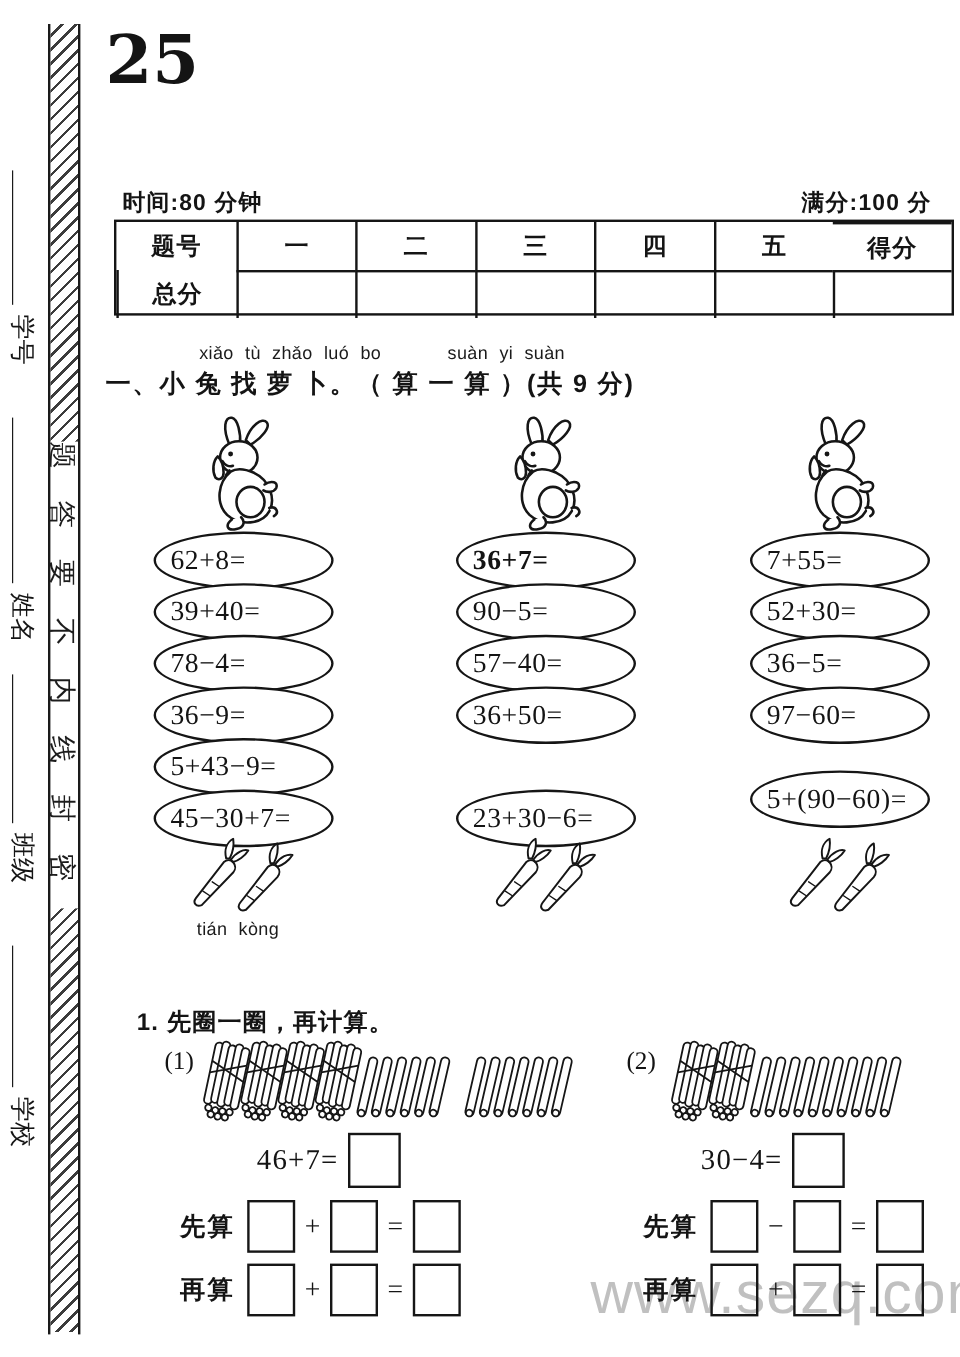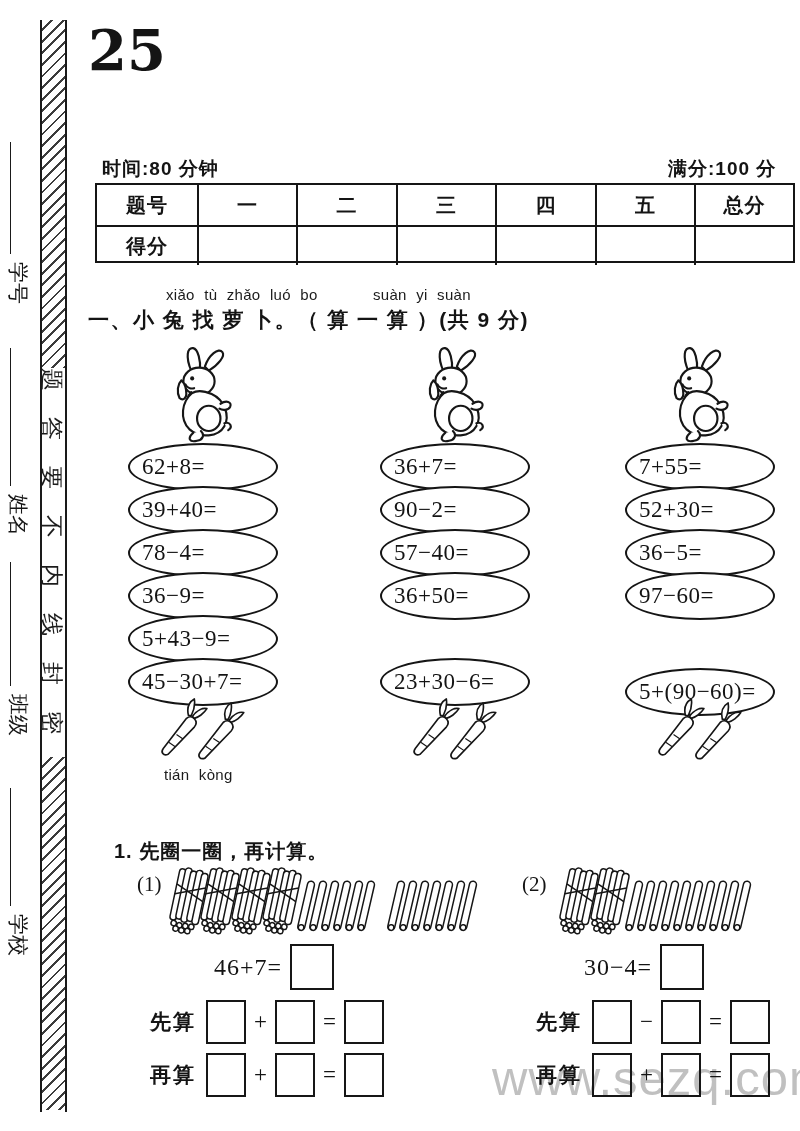--- a/index.html
+++ b/index.html
@@ -151,22 +151,22 @@
   <div class="page-number">25</div>
   <div class="time-label">时间:80 分钟</div>
   <div class="score-label-top">满分:100 分</div>
   <div class="score-table" id="score-table">
       <div class="tcell">题号</div>
       <div class="tcell bl">一</div>
       <div class="tcell bl">二</div>
       <div class="tcell bl">三</div>
       <div class="tcell bl">四</div>
       <div class="tcell bl">五</div>
+      <div class="tcell bt">得分</div>
       <div class="tcell bl">总分</div>
-      <div class="tcell bt">得分</div>
       <div class="tcell bt bl"></div>
       <div class="tcell bt bl"></div>
       <div class="tcell bt bl"></div>
       <div class="tcell bt bl"></div>
       <div class="tcell bt bl"></div>
       <div class="tcell bt bl"></div>
     </div>
 
   <div class="pinyin" style="left:126px;top:286px;">xiǎo tù zhǎo luó bo</div>
   <div class="pinyin" style="left:333px;top:286px;">suàn yi suàn</div>
@@ -195,25 +195,25 @@
           <span class="oval-eq">45−30+7=</span>
         </div>
         <svg class="carrots" viewBox="0 0 92 66" width="112" height="64">
           <use href="#carrots-sym"></use>
         </svg>
       </div>
       <div class="rab-col" style="left: 380px;">
         <svg class="rabbit" viewBox="0 0 80 100" width="78" height="98">
           <use href="#rabbit-sym"></use>
         </svg>
-        <div class="oval" style="top: 98px;">
+        <div class="oval" style="top: 98px; font-weight: bold;">
           <span class="oval-eq">36+7=</span>
         </div>
         <div class="oval" style="top: 141px;">
-          <span class="oval-eq">90−2=</span>
+          <span class="oval-eq">90−5=</span>
         </div>
         <div class="oval" style="top: 184px; text-align: center;">
           <span class="oval-eq">57−40=</span>
         </div>
         <div class="oval" style="top: 227px;">
           <span class="oval-eq">36+50=</span>
         </div>
         <div class="oval" style="top: 313px;">
           <span class="oval-eq">23+30−6=</span>
         </div>
@@ -230,21 +230,21 @@
         </div>
         <div class="oval" style="top: 141px;">
           <span class="oval-eq">52+30=</span>
         </div>
         <div class="oval" style="top: 184px;">
           <span class="oval-eq">36−5=</span>
         </div>
         <div class="oval" style="top: 227px;">
           <span class="oval-eq">97−60=</span>
         </div>
-        <div class="oval" style="top: 323px;">
+        <div class="oval" style="top: 297px;">
           <span class="oval-eq">5+(90−60)=</span>
         </div>
         <svg class="carrots" viewBox="0 0 92 66" width="112" height="64">
           <use href="#carrots-sym"></use>
         </svg>
       </div>
     </div>
 
   <div class="pinyin" style="left:124px;top:766px;">tián kòng</div>
   <div class="item-label" style="left:114px;top:838px;">1. 先圈一圈，再计算。</div>

